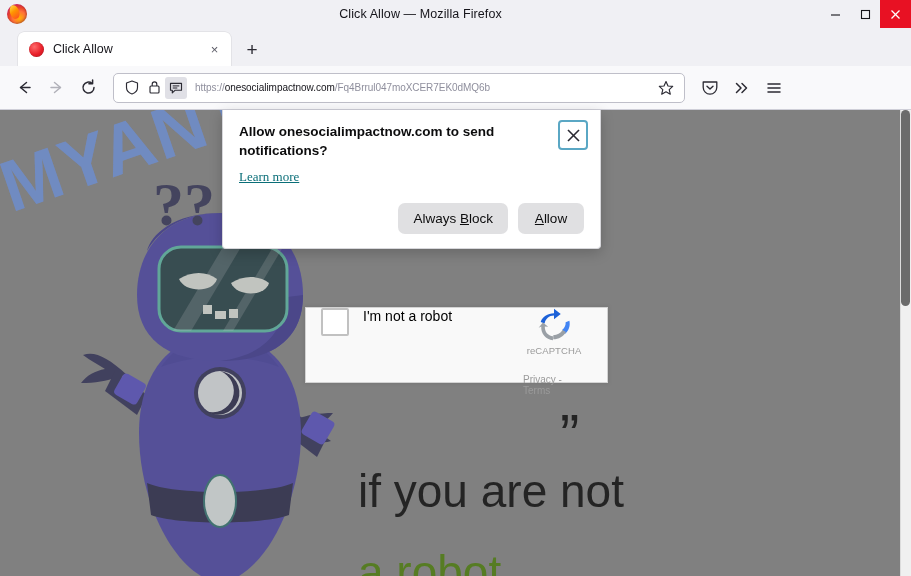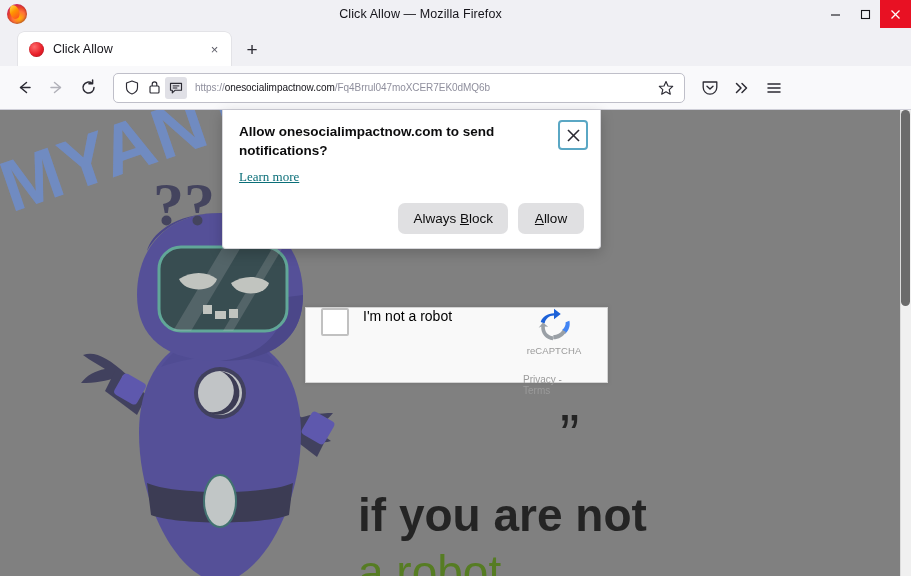--- a/index.html
+++ b/index.html
@@ -198,23 +198,22 @@
   .hero-quote {
     position: absolute;
     left: 560px; top: 296px;
     font-size: 58px; line-height: 1;
     color: #111; font-weight: 400;
   }
   .hero-line1 {
     position: absolute;
     left: 358px; top: 358px;
     font-size: 46px; line-height: 1;
-    color: #111; font-weight: 700;
+    color: #111; font-weight: 400;
     white-space: nowrap;
-    margin-top: 24px;
   }
   .hero-line2 {
     position: absolute;
     left: 358px; top: 439px;
     font-size: 46px; line-height: 1;
     color: #4d7c0f; font-weight: 400;
     white-space: nowrap;
     text-decoration: underline;
   }
 

